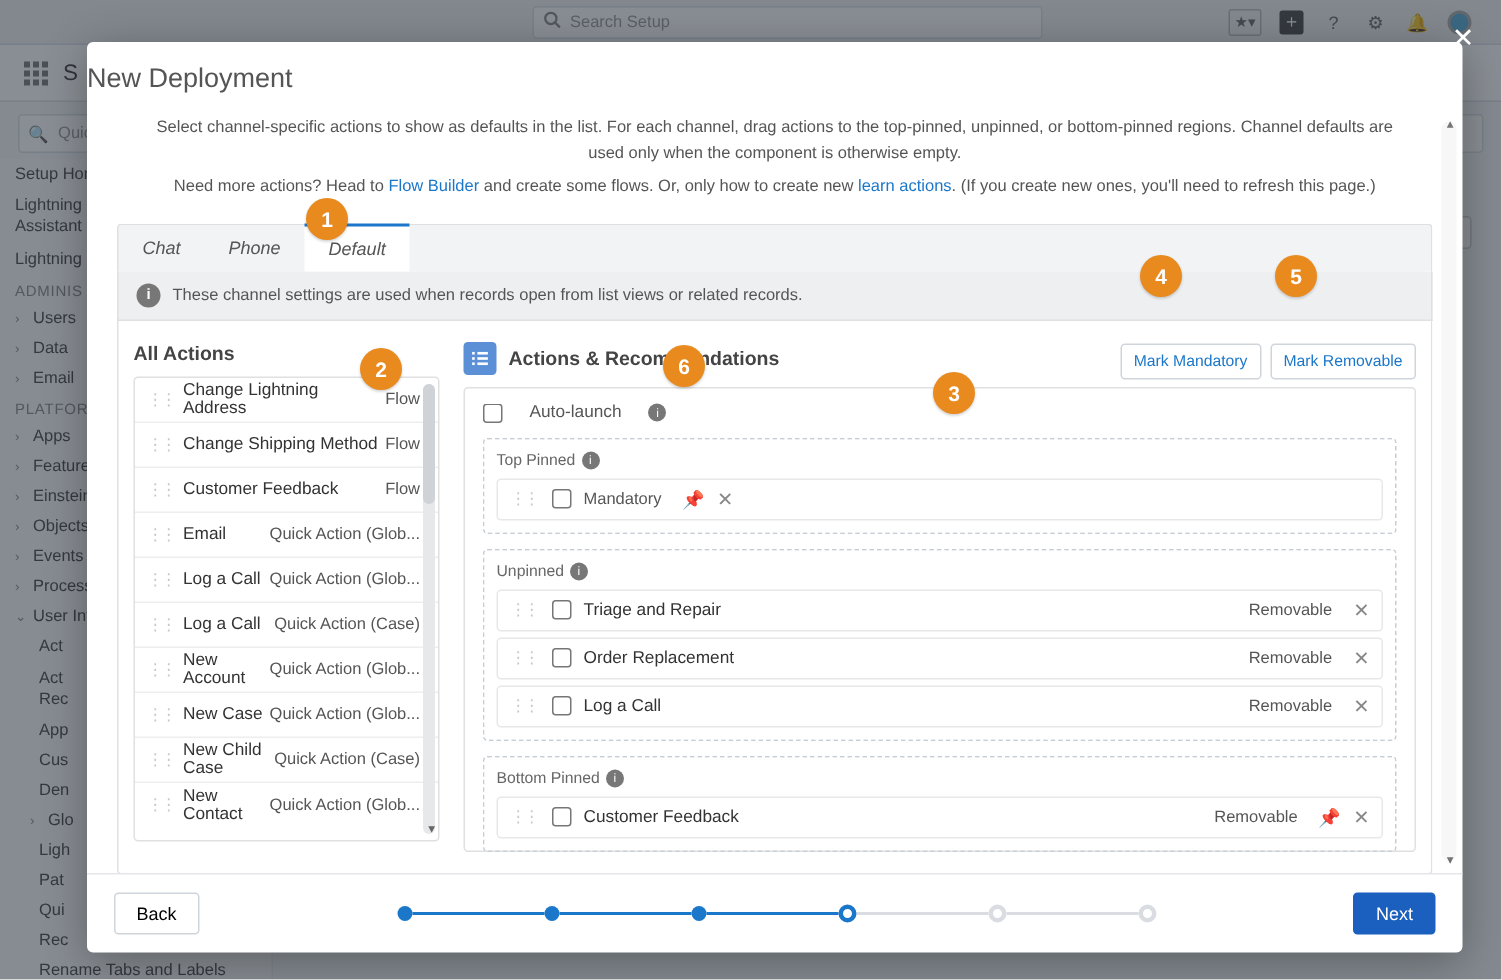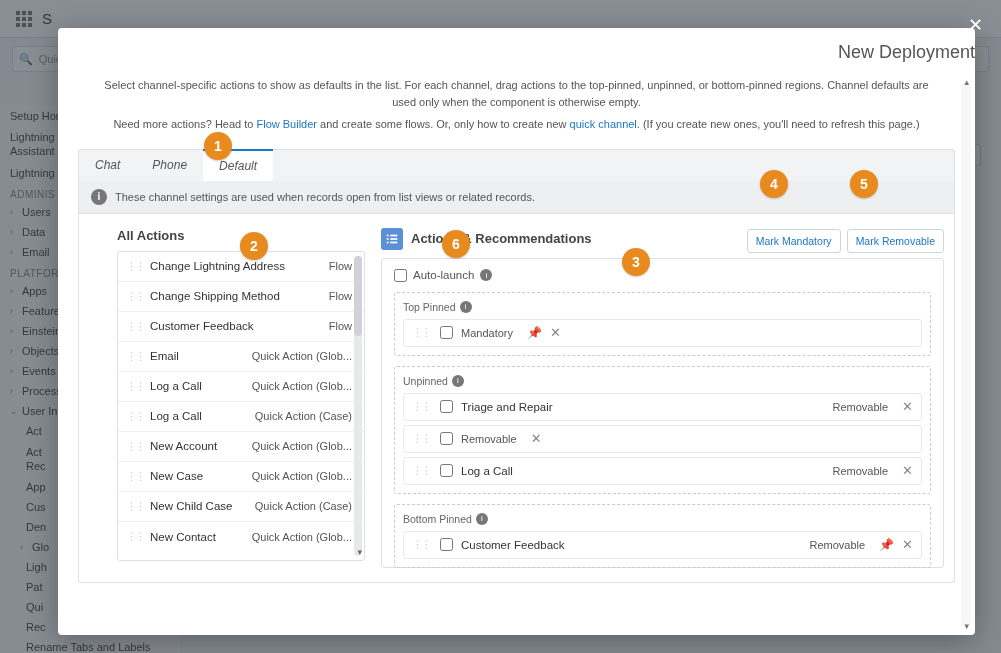--- a/index.html
+++ b/index.html
@@ -24,40 +24,40 @@
   .bg-side .cat { padding:6px 10px 2px; color:#888; font-size:10px; letter-spacing:.5px; }
   .bg-side .sub { padding-left:26px; }
 
   .bg-right-btn { position:absolute; right:20px; top:144px; border:1px solid #ccc; border-radius:3px; background:#fff; padding:4px 10px; font-size:11px; }
 
   
   .scrim { position:absolute; inset:0; background:rgba(40,50,60,.55); }
 
   .modal { position:absolute; left:58px; top:28px; right:26px; bottom:18px; background:#fff; border-radius:4px; box-shadow:0 6px 30px rgba(0,0,0,.3); display:flex; flex-direction:column; }
   .modal-close { position:absolute; right:-8px; top:-14px; color:#fff; font-size:18px; cursor:pointer; }
-  .modal-title { text-align:right; font-size:18px; font-weight:400; color:#555; padding:14px 0 10px; }
+  .modal-title { text-align:left; font-size:18px; font-weight:400; color:#555; padding:14px 0 10px; }
 
   .modal-body { flex:1; overflow:hidden; padding:0 20px; position:relative; }
   .modal-body::after { content:""; position:absolute; right:4px; top:8px; bottom:8px; width:10px; background:linear-gradient(#ccc,#ccc); border-radius:5px; opacity:.15; }
   .modal-scroll-up { position:absolute; right:6px; top:4px; font-size:9px; color:#666; }
   .modal-scroll-dn { position:absolute; right:6px; bottom:4px; font-size:9px; color:#666; }
 
   .subtitle { text-align:center; font-size:11px; color:#555; line-height:1.5; padding:4px 20px 10px; }
   .subtitle a { color:#1b77c9; text-decoration:none; }
 
   .tabs { border:1px solid #e0e0e0; border-bottom:none; border-radius:3px 3px 0 0; display:flex; background:#f2f3f4; margin-top:6px; }
   .tab { padding:8px 16px; font-size:12px; color:#555; cursor:pointer;font-style:italic; }
   .tab.active { background:#fff; border-top:2px solid #1b77c9; margin-top:-1px; font-weight:500; }
 
   .infobar { display:flex; align-items:center; gap:8px; background:#eeeff0; border:1px solid #e0e0e0; border-top:none; padding:8px 12px; font-size:11px; color:#555; }
   .infobar .icon { width:16px; height:16px; border-radius:50%; background:#777; color:#fff; display:flex; align-items:center; justify-content:center; font-size:10px; font-weight:700; }
 
   .panel { border:1px solid #e0e0e0; border-top:none; border-radius:0 0 3px 3px; padding:10px 10px 14px; display:flex; gap:16px; }
 
-  .col-left { width:248px;margin-left:28px; }
+  .col-left { width:204px; }
   .col-right { flex:1; }
 
   .col-title { font-size:13px; font-weight:600; color:#444; margin:4px 0 8px; display:flex; align-items:center; gap:8px; }
   .title-row { display:flex; align-items:center; }
   .title-row .col-title { flex:1; }
   .ar-icon { width:22px; height:22px; border-radius:3px; background:#5b8fd6; display:flex; align-items:center; justify-content:center; }
   .ar-icon svg { width:14px; height:14px; fill:#fff; }
   .mark-btn { border:1px solid #d0d5dc; background:#fff; color:#1b77c9; font-size:10.5px; padding:5px 8px; border-radius:3px; margin-left:6px; cursor:pointer; }
 
   .list-wrap { border:1px solid #e0e0e0; border-radius:3px; height:310px; overflow:hidden; position:relative; }
@@ -65,21 +65,21 @@
   .list-scroll::before { content:""; position:absolute; right:0; top:0; width:8px; height:80px; background:#cfd3d8; border-radius:4px; }
   .list-scroll-dn { position:absolute; right:2px; bottom:3px; font-size:9px; color:#666; }
 
   .action-row { display:flex; align-items:center; border-bottom:1px solid #eee; height:30px; padding:0 12px 0 8px; font-size:11.5px; color:#333; }
   .action-row:last-child { border-bottom:none; }
   .grip { color:#c7c9cc; margin-right:6px; letter-spacing:-2px; font-size:11px; }
   .action-name { flex:1; }
   .action-type { color:#555; font-size:11px; white-space:nowrap; overflow:hidden; text-overflow:ellipsis; max-width:110px; }
 
   .rec-panel { border:1px solid #e0e0e0; border-radius:3px; padding:10px 12px 12px; height:310px; }
-  .auto-row { display:flex; align-items:center; gap:6px; font-size:11.5px; color:#555; margin-bottom:10px; }
+  .auto-row { display:flex; align-items:center; gap:18px; font-size:11.5px; color:#555; margin-bottom:10px; }
   .auto-row input { margin:0; }
   .info-i { display:inline-flex; width:12px; height:12px; border-radius:50%; background:#777; color:#fff; font-size:8px; align-items:center; justify-content:center; }
 
   .region { border:1px dashed #c7cdd4; border-radius:3px; padding:8px 8px 8px; margin-bottom:10px; }
   .region-title { font-size:10.5px; color:#666; margin-bottom:6px; display:flex; align-items:center; gap:4px; }
   .rec-row { display:flex; align-items:center; border:1px solid #e7e8ea; border-radius:3px; background:#fff; height:28px; padding:0 8px; font-size:11.5px; margin-bottom:4px; }
   .rec-row:last-child { margin-bottom:0; }
   .rec-row .chk { margin:0 8px 0 4px; }
   .rec-name { flex:1; }
   .rec-badge { color:#555; font-size:11px; margin-right:14px; }
@@ -96,20 +96,37 @@
   .seg { width:88px; height:2px; background:#1b77c9; }
   .seg.inactive { background:#d9dde2; }
 
   
   .marker { position:absolute; width:28px; height:28px; border-radius:50%; background:#e88a1e; color:#fff; font-weight:700; font-size:14px; display:flex; align-items:center; justify-content:center; box-shadow:0 1px 2px rgba(0,0,0,.2); z-index:50; }
 </style>
 </head>
 <body>
 
 <div class="bg">
+  <div class="bg-header">
+    <div class="bg-search">
+      <span><svg viewBox="0 0 16 16">
+            <circle cx="7" cy="7" r="5" fill="none" stroke="#888" stroke-width="2"></circle>
+            <line x1="11" y1="11" x2="15" y2="15" stroke="#888" stroke-width="2"></line>
+          </svg></span>
+      <span>Search Setup</span>
+    </div>
+    <div class="bg-icons">
+      <span style="border:1px solid #bbb;border-radius:2px;height:18px;width:22px;font-size:10px;">★▾</span>
+      <span style="background:#444;color:#fff;border-radius:2px;">＋</span>
+      <span>?</span>
+      <span>⚙</span>
+      <span>🔔</span>
+      <span class="bg-avatar"></span>
+    </div>
+  </div>
   <div class="bg-appbar">
     <div class="bg-waffle">
         <i></i>
         <i></i>
         <i></i>
         <i></i>
         <i></i>
         <i></i>
         <i></i>
         <i></i>
@@ -216,21 +233,21 @@
   <span class="modal-close">✕</span>
   <div class="modal-title">New Deployment</div>
 
   <div class="modal-body">
     <span class="modal-scroll-up">▴</span>
     <span class="modal-scroll-dn">▾</span>
 
     <div class="subtitle">
       <div>Select channel-specific actions to show as defaults in the list. For each channel, drag actions to the top-pinned, unpinned, or bottom-pinned regions. Channel defaults are used only when the component is otherwise empty.</div>
       <div style="margin-top:6px;">
-        <span>Need more actions? Head to </span><a>Flow Builder</a><span> and create some flows. Or, only how to create new </span><a>quick channel</a><span>. (If you create new ones, you'll need to refresh this page.)</span>
+        <span>Need more actions? Head to </span><a>Flow Builder</a><span> and create some flows. Or, only how to create new </span><a>learn actions</a><span>. (If you create new ones, you'll need to refresh this page.)</span>
       </div>
     </div>
 
     <div class="tabs">
       <div class="tab">Chat</div>
       <div class="tab">Phone</div>
       <div class="tab active">Default</div>
     </div>
 
     <div class="infobar">
@@ -351,20 +368,21 @@
                 <div class="rec-row">
                   <span class="grip">⋮⋮</span>
                   <input type="checkbox" class="chk" style="">
                   <span class="rec-name">Triage and Repair</span>
                   <span class="rec-badge">Removable</span>
                   <span class="x">✕</span>
                 </div>
                 <div class="rec-row">
                   <span class="grip">⋮⋮</span>
                   <input type="checkbox" class="chk" style="">
+                  <span class="rec-name">Order Replacement</span>
                   <span class="rec-badge">Removable</span>
                   <span class="x">✕</span>
                 </div>
                 <div class="rec-row">
                   <span class="grip">⋮⋮</span>
                   <input type="checkbox" class="chk" style="">
                   <span class="rec-name">Log a Call</span>
                   <span class="rec-badge">Removable</span>
                   <span class="x">✕</span>
                 </div>
@@ -386,20 +404,37 @@
                   <span class="x">✕</span>
                 </div>
               </div>
           </div>
         </div>
       </div>
 
     </div>
   </div>
 
+  <div class="modal-foot">
+    <button class="btn">Back</button>
+    <div class="progress">
+      <span class="dot done"></span>
+        <span class="seg"></span>
+      <span class="dot done"></span>
+        <span class="seg"></span>
+      <span class="dot done"></span>
+        <span class="seg"></span>
+      <span class="dot"></span>
+        <span class="seg inactive"></span>
+      <span class="dot inactive"></span>
+        <span class="seg inactive"></span>
+      <span class="dot inactive"></span>
+    </div>
+    <button class="btn primary">Next</button>
+  </div>
 </div>
 
 <div class="marker" style="left:204px; top:132px;">1</div>
 <div class="marker" style="left:240px; top:232px;">2</div>
 <div class="marker" style="left:622px; top:248px;">3</div>
 <div class="marker" style="left:760px; top:170px;">4</div>
 <div class="marker" style="left:850px; top:170px;">5</div>
 <div class="marker" style="left:442px; top:230px;">6</div>
 
 </body></html>

